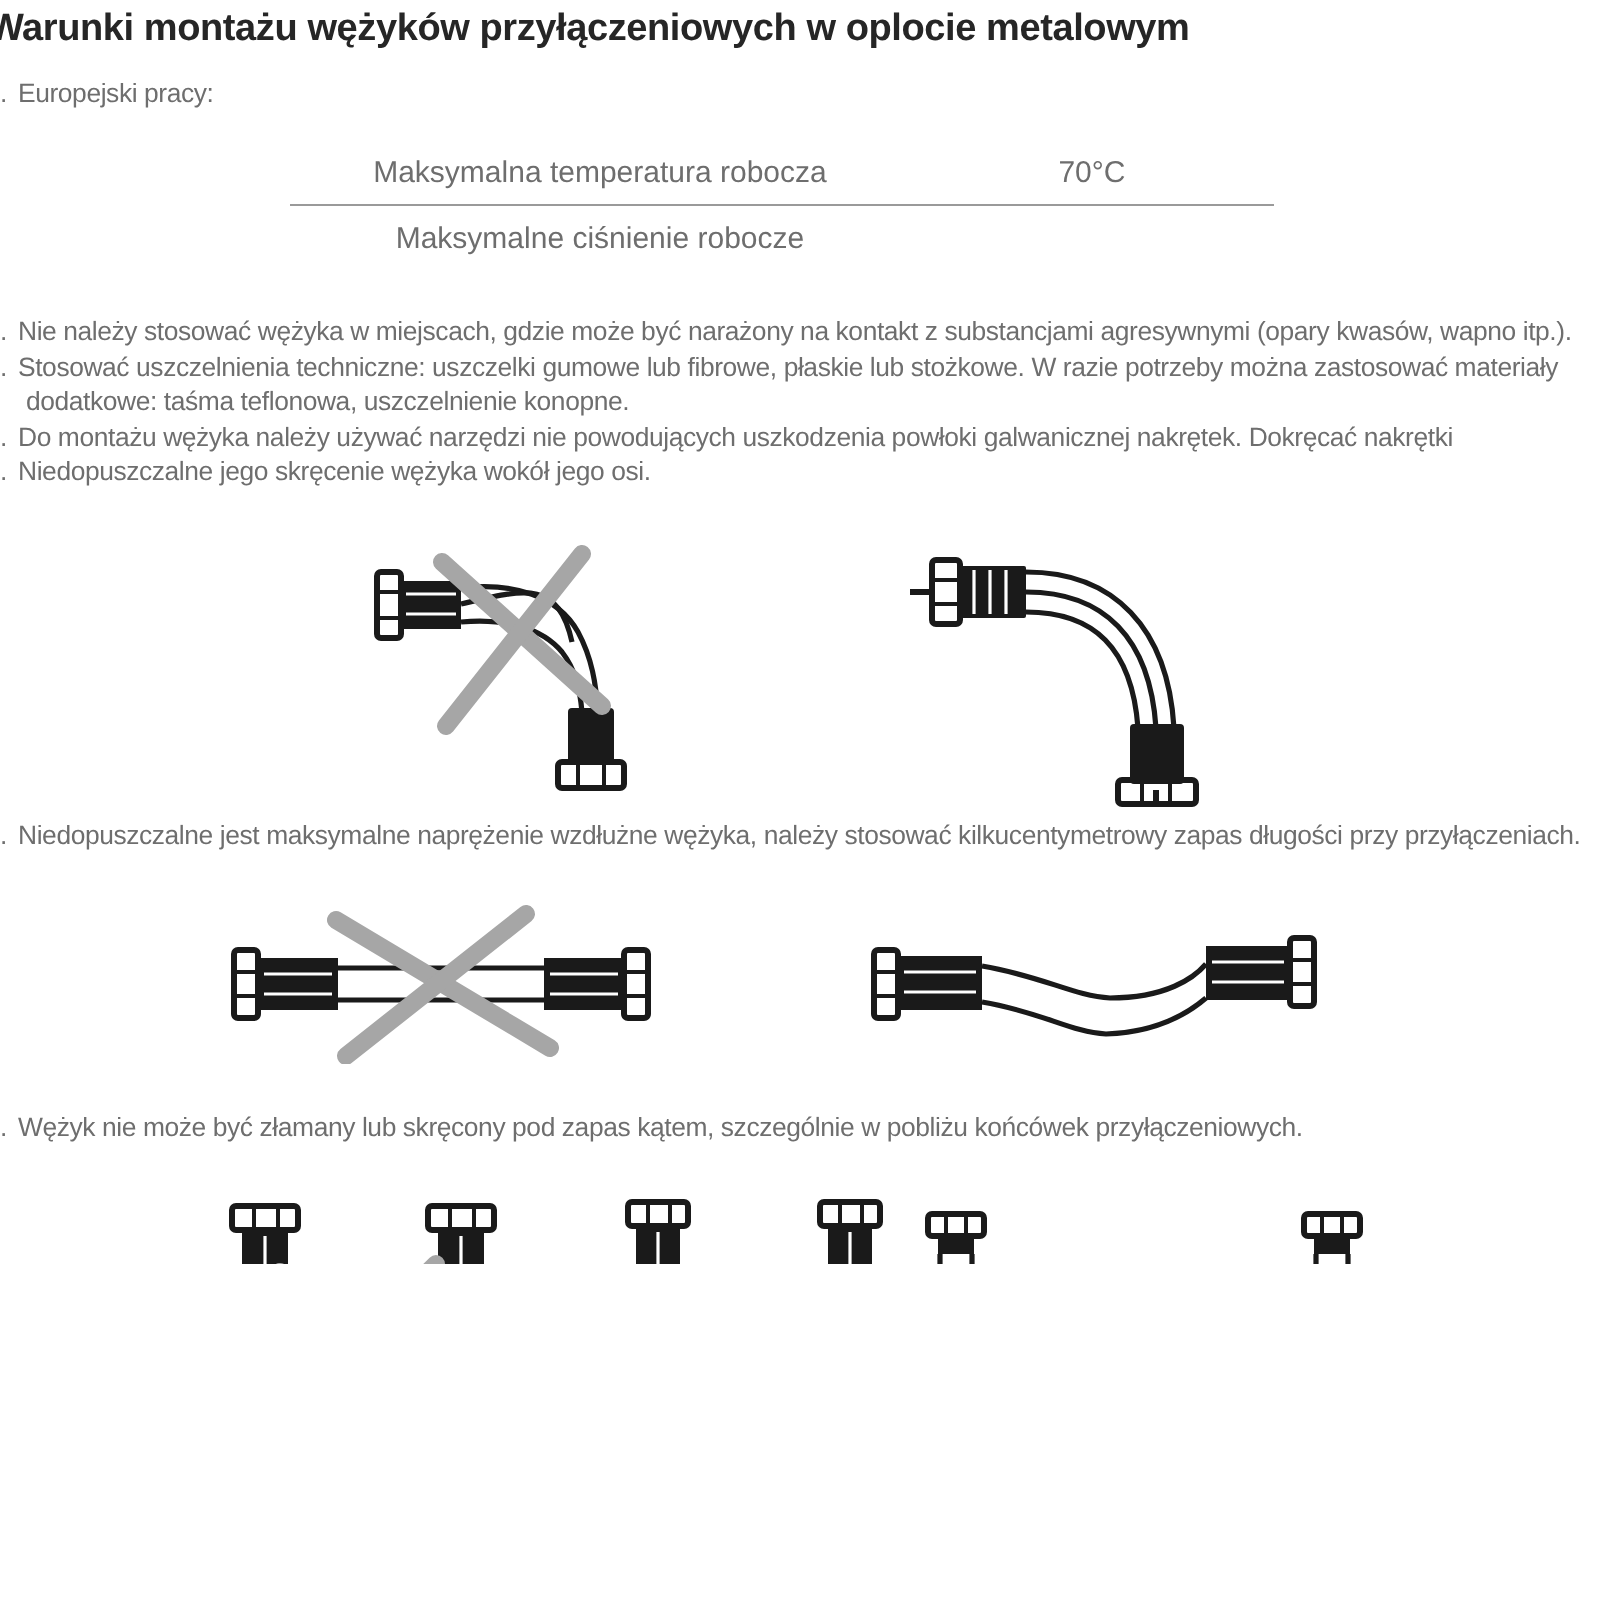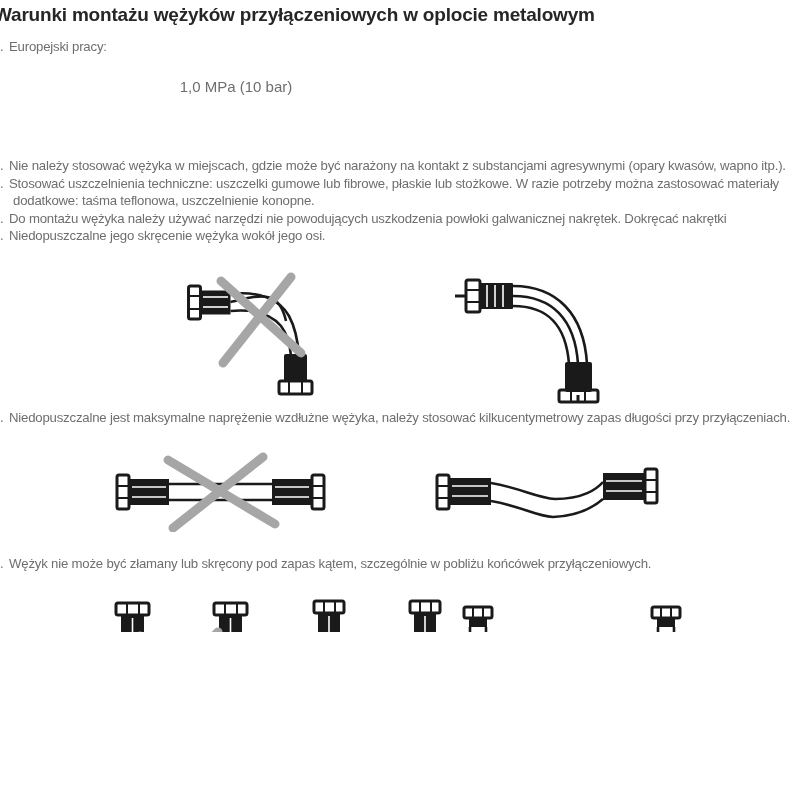--- a/index.html
+++ b/index.html
@@ -38,22 +38,26 @@
 <div id="page">
 
   <h1 class="doc-title">Warunki montażu wężyków przyłączeniowych w oplocie metalowym</h1>
 
   <div class="intro txt-line">
     <span class="marker">.</span>
     <span>Europejski pracy:</span>
   </div>
 
   <div class="params">
+    <div class="row first">
+      <div class="cell-label">Maksymalna temperatura robocza</div>
+      <div class="cell-value">70°C</div>
+    </div>
     <div class="row">
-      <div class="cell-value">1,0 MPa (10 bar)</div>
+      <div class="cell-label">Maksymalne ciśnienie robocze</div>
     </div>
   </div>
 
   <div class="rules-1">
     <div class="txt-line">
       <span class="marker">.</span>
       <span>Nie należy stosować wężyka w miejscach, gdzie może być narażony na kontakt z substancjami agresywnymi (opary kwasów, wapno itp.).</span>
     </div>
     <div class="txt-line">
       <span class="marker">.</span>

